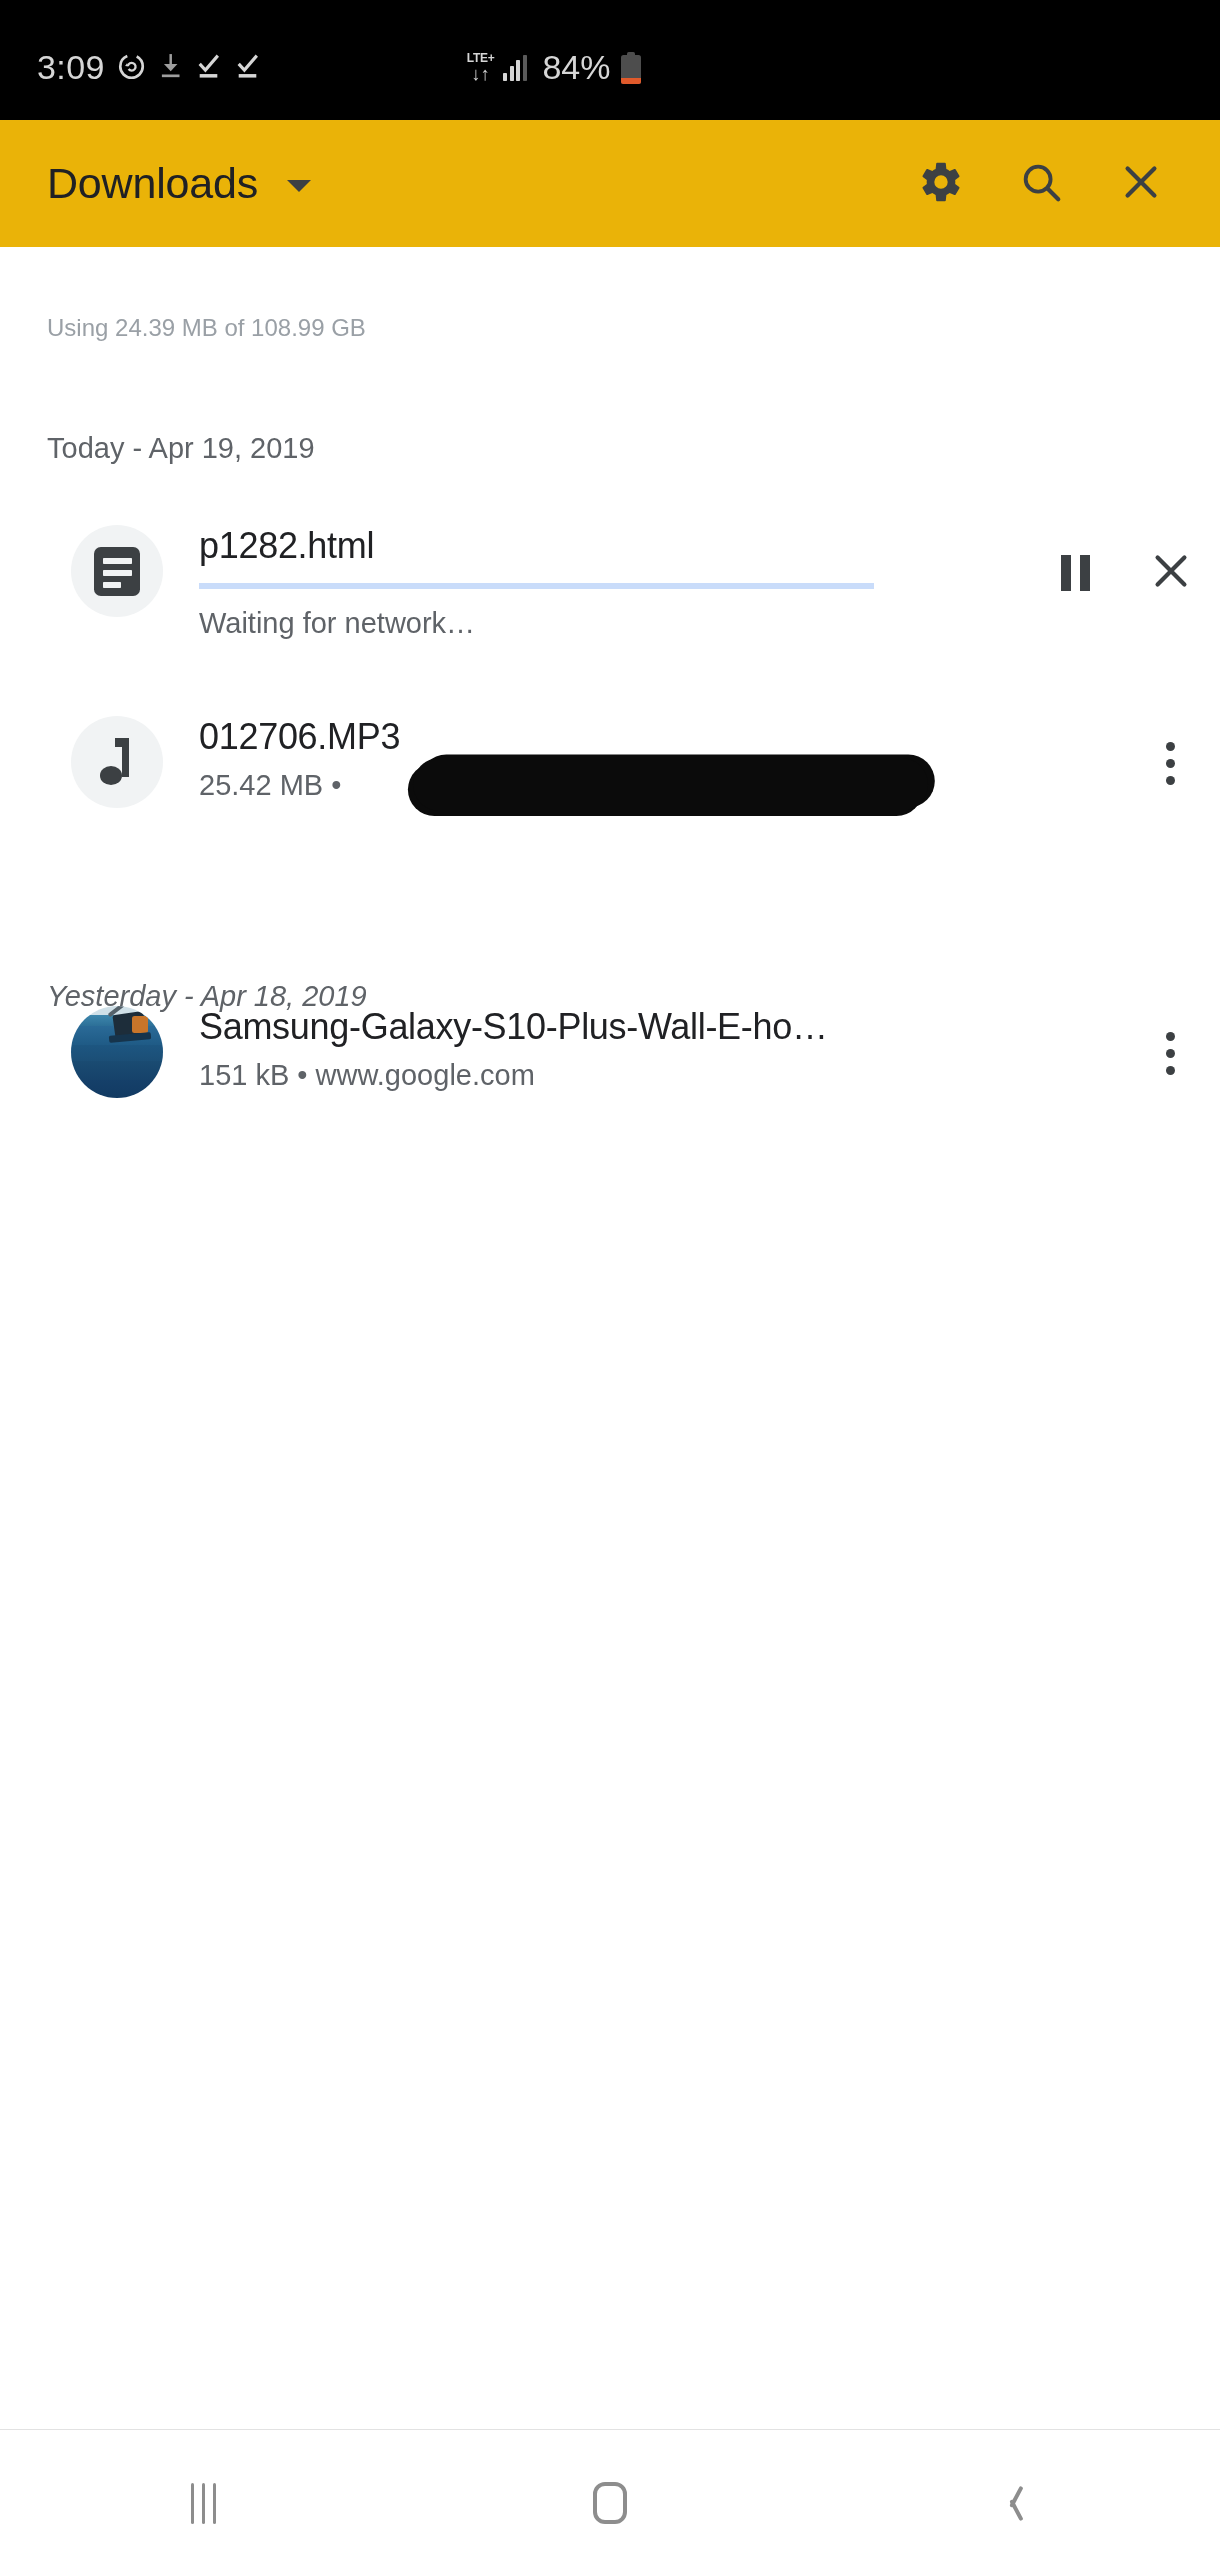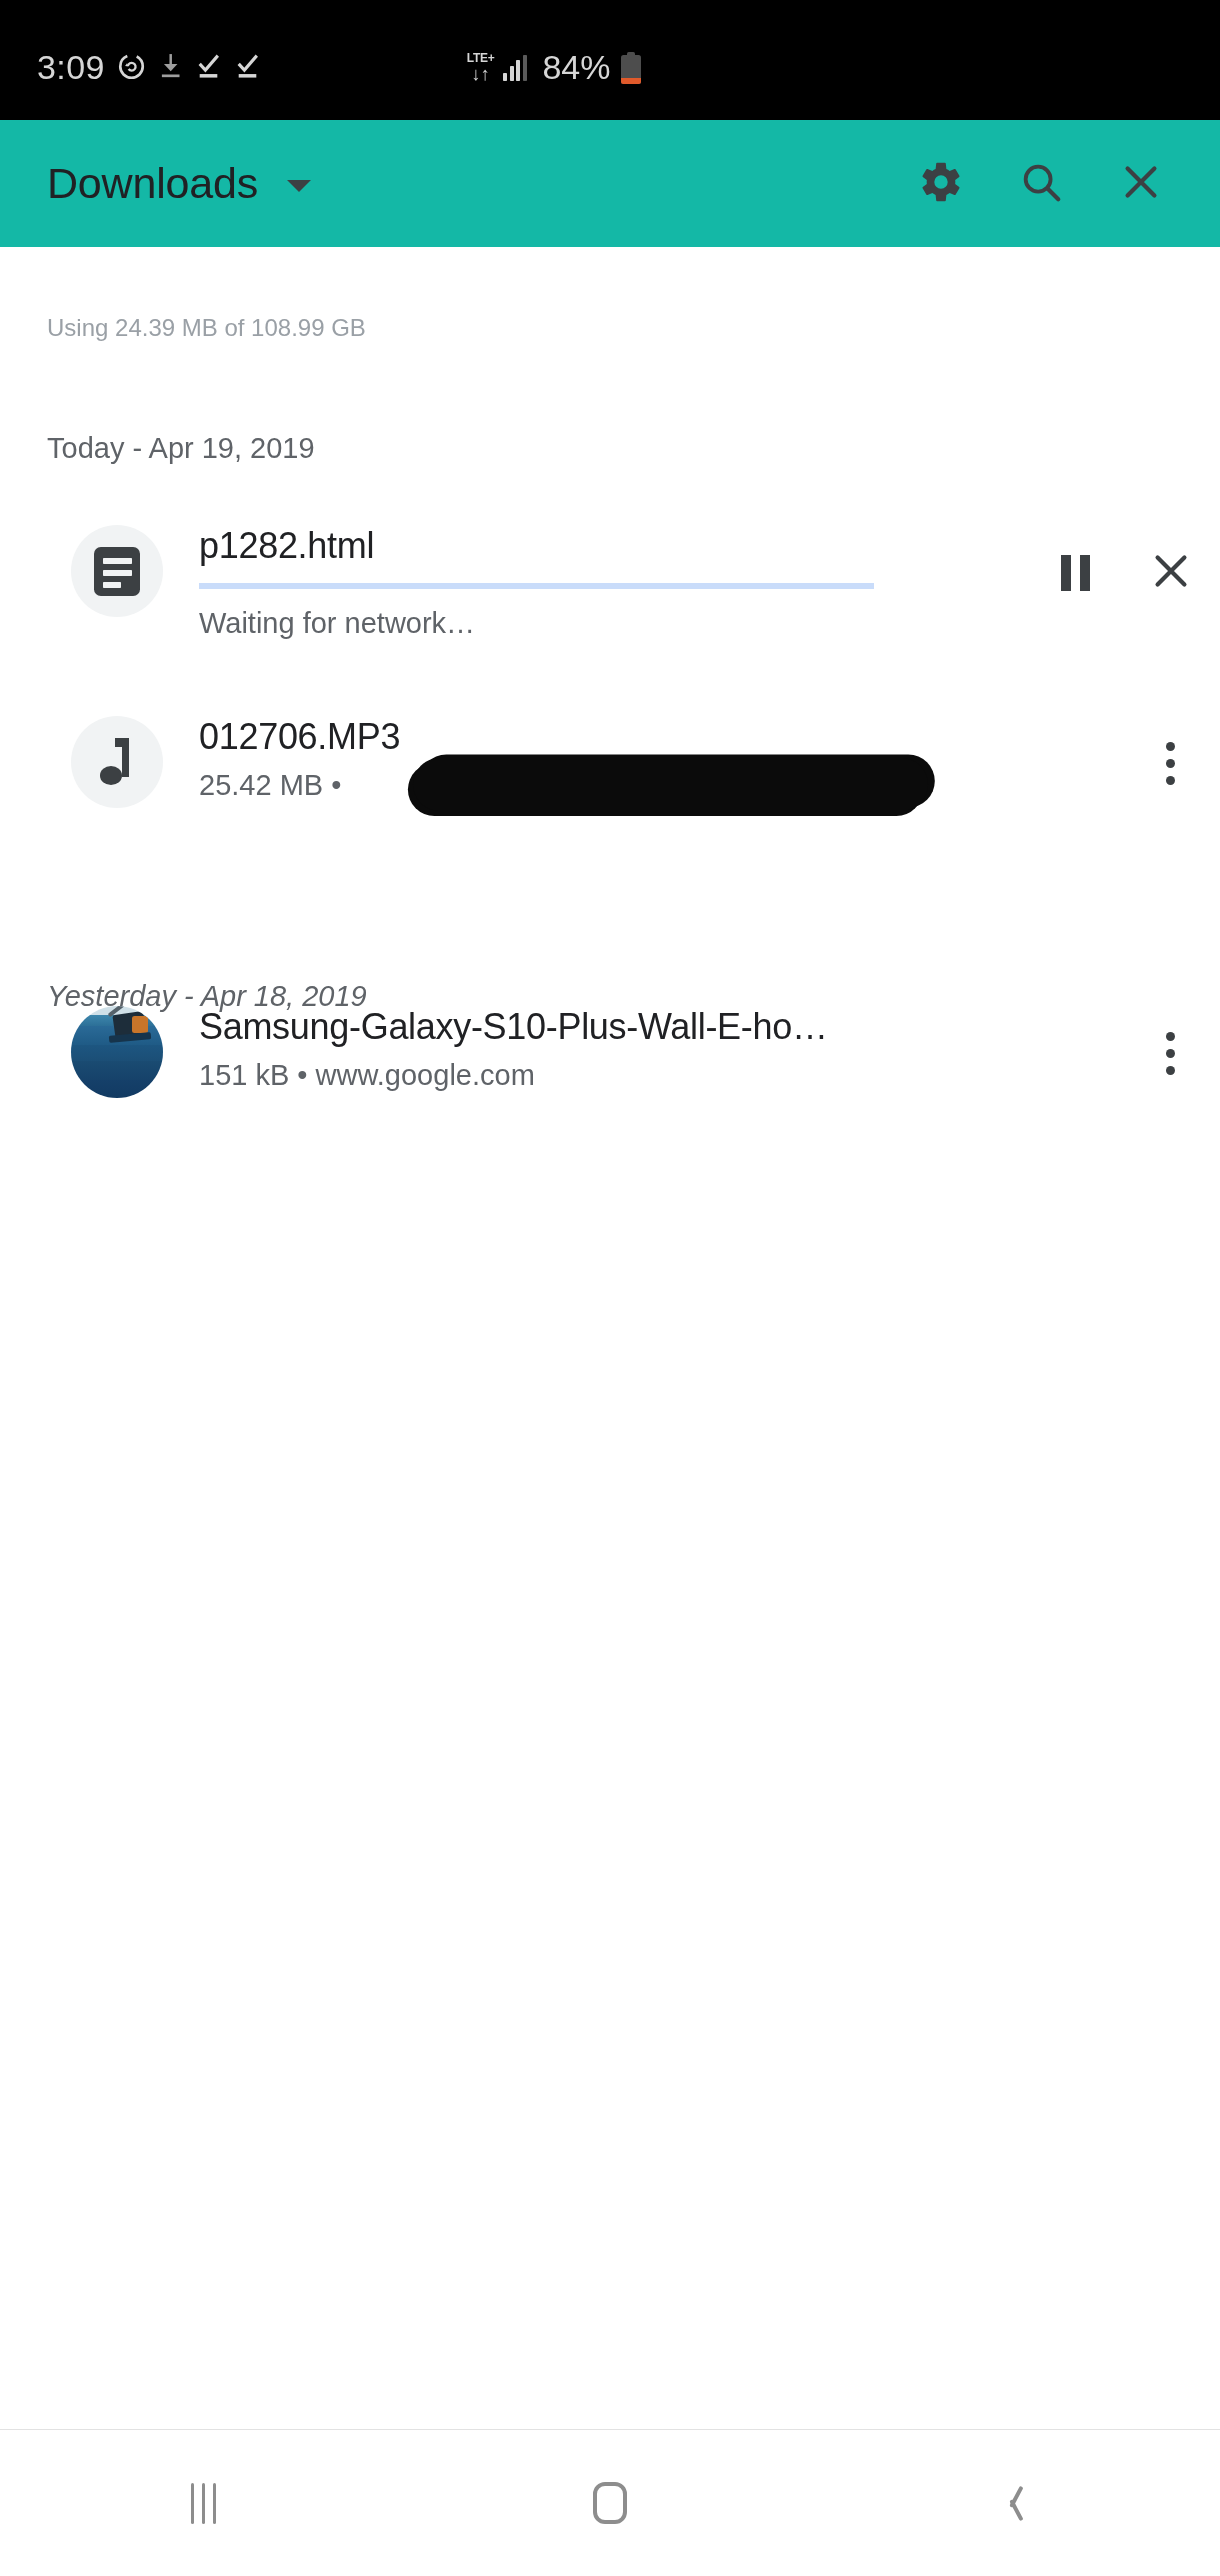--- a/index.html
+++ b/index.html
@@ -119,21 +119,21 @@
   }
 
   
   .toolbar {
     position: absolute;
     top: 120px; left: 0;
     width: 1220px;
     height: 127px;
     display: flex;
     align-items: center;
-    background: #14b8a6;
+    background: #eab308;
   }
   .toolbar-title-wrap {
     display: flex;
     align-items: center;
     margin-left: 47px;
     gap: 29px;
   }
   .toolbar-title {
     font-size: 43px;
     color: #202124;

